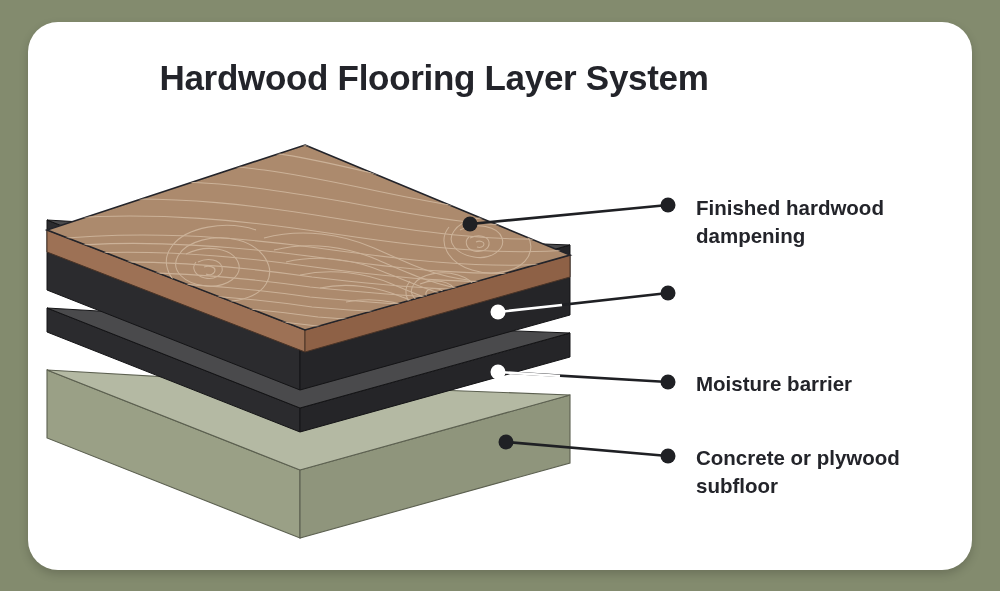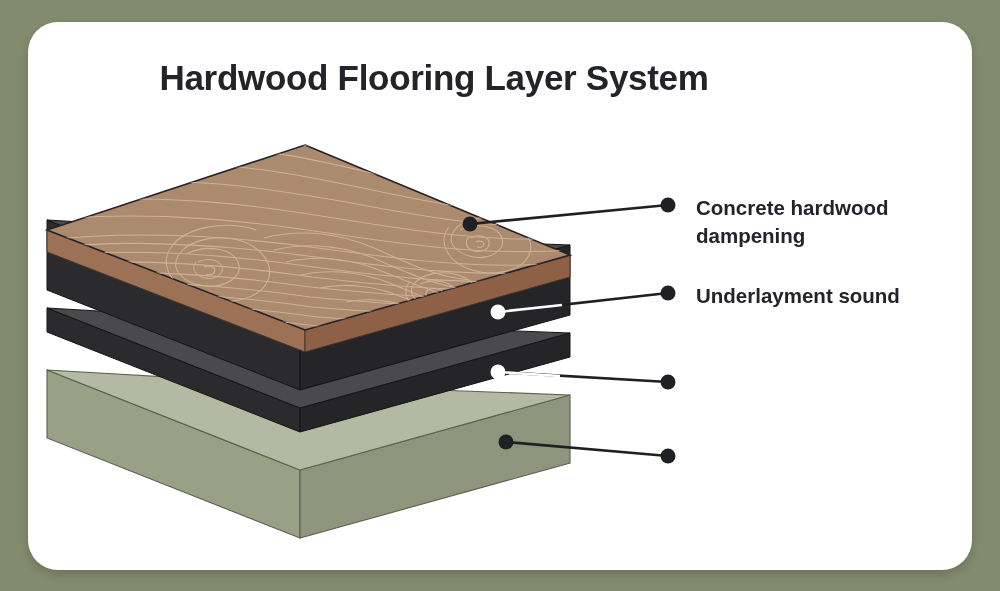--- a/index.html
+++ b/index.html
@@ -167,24 +167,30 @@
 
         <g>
           <line x1="478" y1="420" x2="640" y2="434" stroke="#1f2024" stroke-width="2.6"></line>
           <circle cx="478" cy="420" r="7.5" fill="#1f2024"></circle>
           <circle cx="640" cy="434" r="7.5" fill="#1f2024"></circle>
         </g>
       </g>
     </svg>
 
     <div class="label-text" style="left:668px; top:172px;">
-      <div>Concrete hardwood</div>
+      <div>Finished hardwood</div>
       <div>dampening</div>
     </div>
 
     <div class="label-text" style="left:668px; top:260px;">
-      <div>Underlayment sound</div>
     </div>
 
+    <div class="label-text" style="left:668px; top:348px;">
+      <div>Moisture barrier</div>
+    </div>
 
+    <div class="label-text" style="left:668px; top:422px;">
+      <div>Concrete or plywood</div>
+      <div>subfloor</div>
+    </div>
 
   </div>
 </div>
 
 </body></html>

